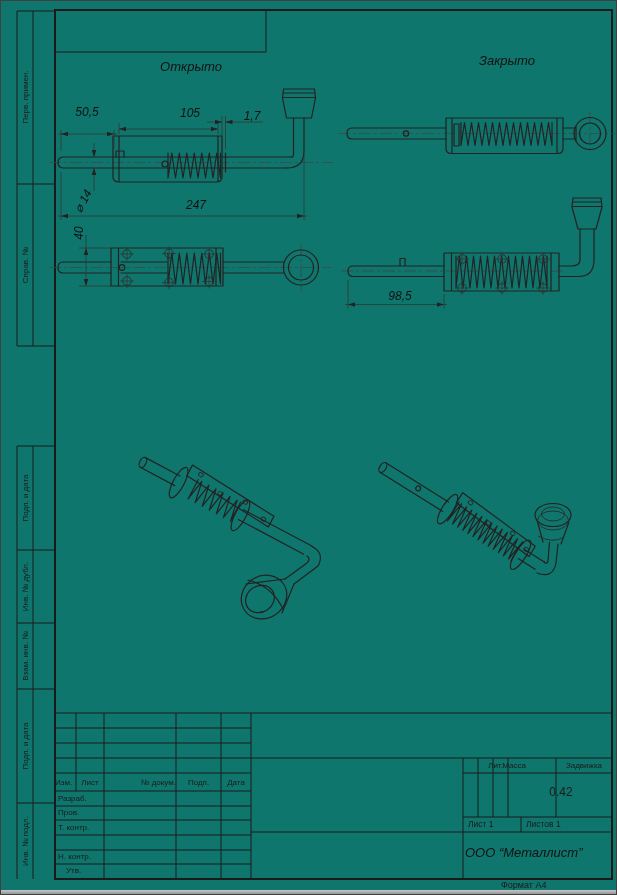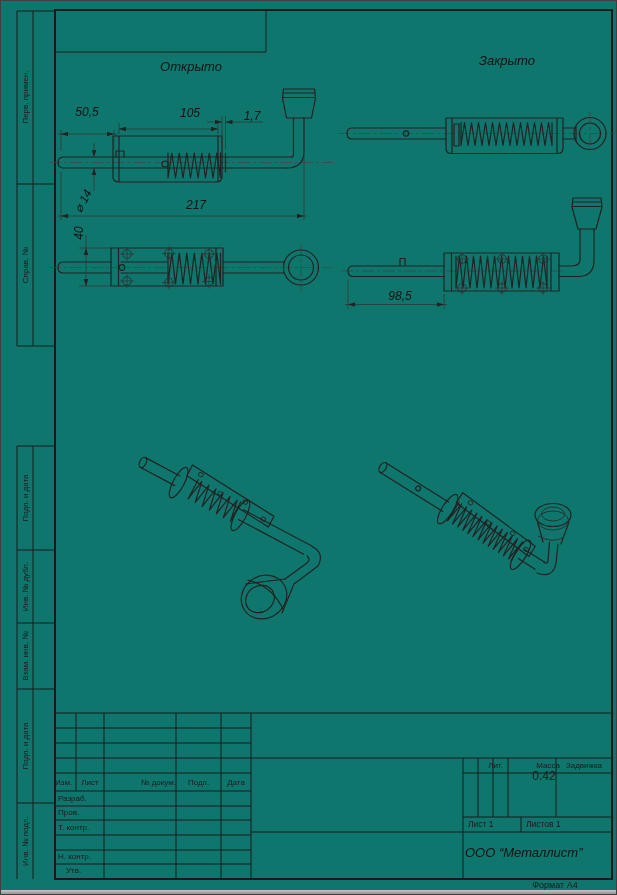--- a/index.html
+++ b/index.html
@@ -199,21 +199,21 @@
   <ellipse class="lt" cx="552" cy="513" rx="11.5" ry="7"></ellipse>
   <path class="lt" d="M537,535 Q552,543 563,536"></path>
 </svg>
 
 <div class="statelbl" style="left:130px;top:58px;width:120px;">Открыто</div>
 <div class="statelbl" style="left:446px;top:52px;width:120px;">Закрыто</div>
 
 <div class="dimtxt" style="left:58px;top:104px;width:56px;">50,5</div>
 <div class="dimtxt" style="left:159px;top:105px;width:60px;">105</div>
 <div class="dimtxt" style="left:228px;top:108px;width:46px;">1,7</div>
-<div class="dimtxt" style="left:165px;top:197px;width:60px;">217</div>
+<div class="dimtxt" style="left:165px;top:197px;width:60px;">247</div>
 <div class="dimtxt rot" style="left:60px;top:193px;width:44px;transform:rotate(-62deg);">⌀ 14</div>
 <div class="dimtxt rot" style="left:60px;top:225px;width:36px;transform:rotate(-90deg);">40</div>
 <div class="dimtxt" style="left:369px;top:288px;width:60px;">98,5</div>
 
 <div class="vlabel" style="left:17px;top:180px;width:168px;">Перв. примен.</div>
 <div class="vlabel" style="left:17px;top:343px;width:158px;">Справ. №</div>
 <div class="vlabel" style="left:17px;top:547px;width:100px;">Подп. и дата</div>
 <div class="vlabel" style="left:17px;top:620px;width:69px;">Инв. № дубл.</div>
 <div class="vlabel" style="left:17px;top:686px;width:62px;">Взам. инв. №</div>
 <div class="vlabel" style="left:17px;top:800px;width:110px;">Подп. и дата</div>
@@ -226,23 +226,23 @@
 <div class="txt ctr" style="left:220px;top:776px;width:30px;">Дата</div>
 
 <div class="txt" style="left:57px;top:792px;">Разраб.</div>
 <div class="txt" style="left:57px;top:806px;">Пров.</div>
 <div class="txt" style="left:57px;top:821px;">Т. контр.</div>
 <div class="txt" style="left:57px;top:850px;">Н. контр.</div>
 <div class="txt" style="left:65px;top:864px;">Утв.</div>
 
 
 <div class="txt ctr" style="left:462px;top:759px;width:65px;">Лит.</div>
-<div class="txt ctr" style="left:523px;top:759px;width:48px;">Масса</div>
+<div class="txt ctr" style="left:489px;top:759px;width:48px;">Масса</div>
 <div class="txt ctr" style="left:555px;top:759px;width:56px;">Задвижка</div>
-<div class="txt ctr" style="left:507px;top:770px;width:72px;font-size:12px;">0.42</div>
+<div class="txt ctr" style="left:507px;top:786px;width:72px;font-size:12px;padding-left:17px;">0.42</div>
 <div class="txt" style="left:467px;top:818px;font-size:8.5px;">Лист 1</div>
 <div class="txt" style="left:525px;top:818px;font-size:8.5px;">Листов 1</div>
 <div class="icomp" style="left:464px;top:844px;width:145px;">ООО  “Металлист”</div>
 
-<div class="txt" style="left:500px;top:879px;width:108px;text-align:center;font-size:9px;">Формат А4</div>
+<div class="txt" style="left:500px;top:879px;width:108px;text-align:left;font-size:9px;">Формат А4</div>
 
 <div class="bottom-bar"></div>
 </div>
 
 </body></html>

